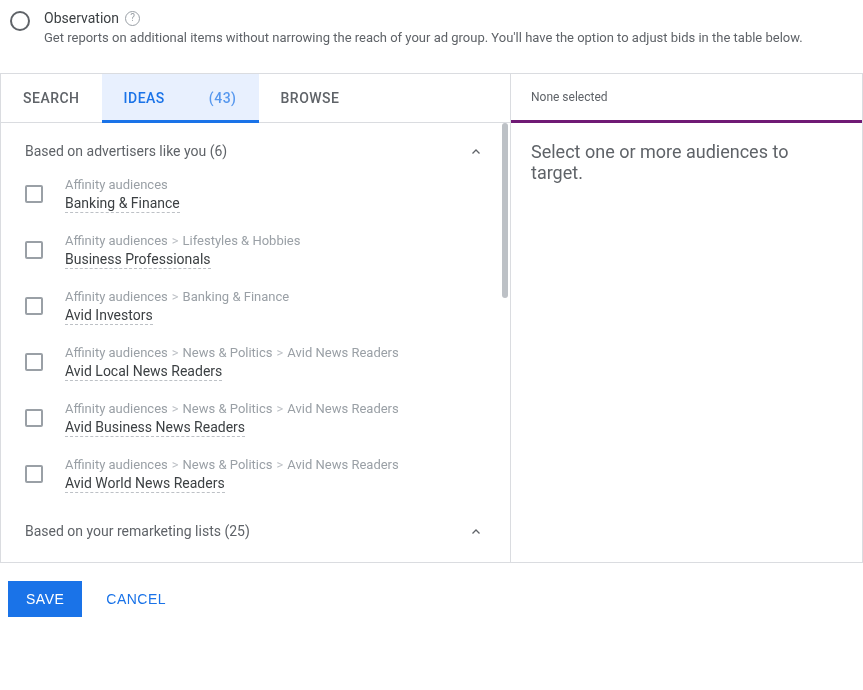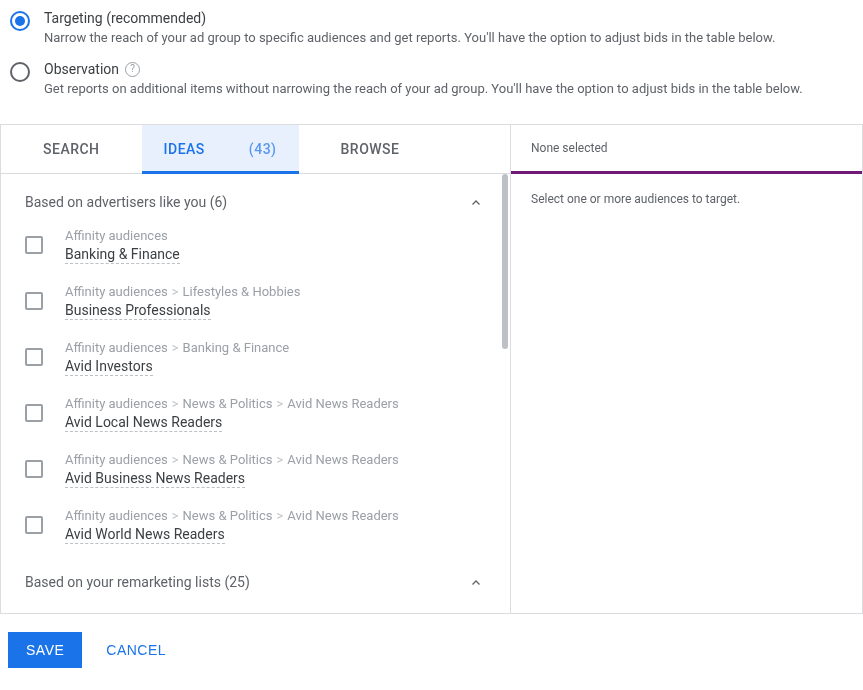--- a/index.html
+++ b/index.html
@@ -36,34 +36,34 @@
     display: flex;
     height: 490px;
   }
   .left-col { width: 510px; display: flex; flex-direction: column; border-right: 1px solid #dadce0; }
   .right-col { flex: 1; display: flex; flex-direction: column; }
 
   .tabs { display: flex; border-bottom: 1px solid #dadce0; height: 49px; }
   .tab {
     padding: 0 22px; display: flex; align-items: center; justify-content: center;
     text-transform: uppercase; letter-spacing: .5px; font-size: 14px; font-weight: 500;
-    color: #5f6368; cursor: pointer; position: relative; margin-left: 20px;
+    color: #5f6368; cursor: pointer; position: relative;
   }
   .tab.active { color: #1a73e8; background: #e8f0fe; gap: 40px; }
   .tab.active::after {
     content: ""; position: absolute; left: 0; right: 0; bottom: -1px; height: 3px; background: #1a73e8;
   }
   .tab-count { color: #80868b; margin-left: 4px; }
   .tab.active .tab-count { color: #1a73e8; opacity: .7; }
 
   .right-header {
     height: 49px; border-bottom: 3px solid #701a75; display: flex; align-items: center;
     padding: 0 20px; color: #5f6368; font-size: 12px;
   }
-  .right-body { padding: 18px 20px; color: #5f6368; font-size: 12px; }
+  .right-body { padding: 18px 20px; color: #5f6368; font-size: 18px; }
 
   .scroll-area { flex: 1; overflow: hidden; position: relative; }
   .scroll-inner { position: absolute; inset: 0 8px 0 0; overflow-y: auto; padding: 0 18px 0 22px; }
   .fake-scrollbar {
     position: absolute; right: 2px; top: 0; width: 6px; height: 175px;
     background: #bdc1c6; border-radius: 3px;
   }
 
   .section-header {
     display: flex; align-items: center; justify-content: space-between;
@@ -94,29 +94,20 @@
   }
   .btn-cancel {
     background: transparent; color: #1a73e8; border: none; font-weight: 500;
     font-size: 14px; letter-spacing: .5px; cursor: pointer;
   }
 </style>
 </head>
 <body>
 
 <div class="top-options">
-  <div class="radio-row">
-    <div class="radio-outer selected">
-      <div class="radio-inner"></div>
-    </div>
-    <div class="radio-text">
-      <div class="radio-title">Targeting (recommended)</div>
-      <div class="radio-desc">Narrow the reach of your ad group to specific audiences and get reports. You'll have the option to adjust bids in the table below.</div>
-    </div>
-  </div>
   <div class="radio-row">
     <div class="radio-outer"></div>
     <div class="radio-text">
       <div class="radio-title">
         <span>Observation</span>
         <span class="help-icon">?</span>
       </div>
       <div class="radio-desc">Get reports on additional items without narrowing the reach of your ad group. You'll have the option to adjust bids in the table below.</div>
     </div>
   </div>

